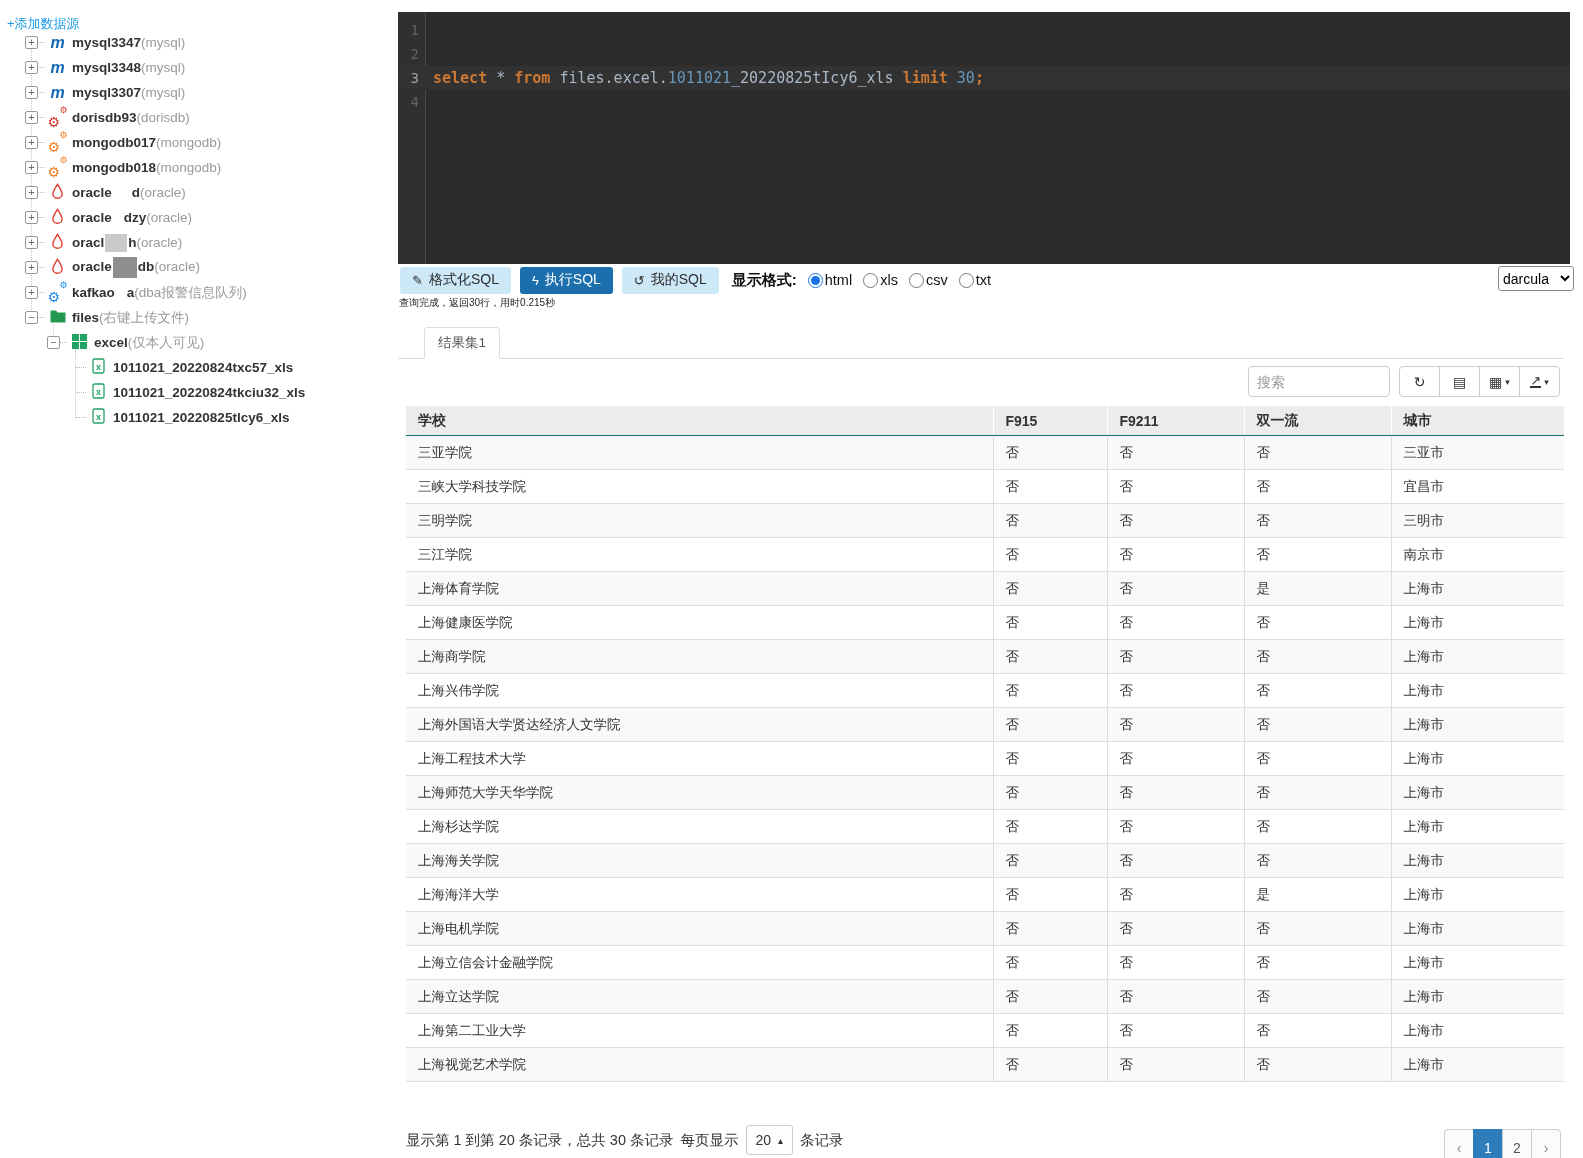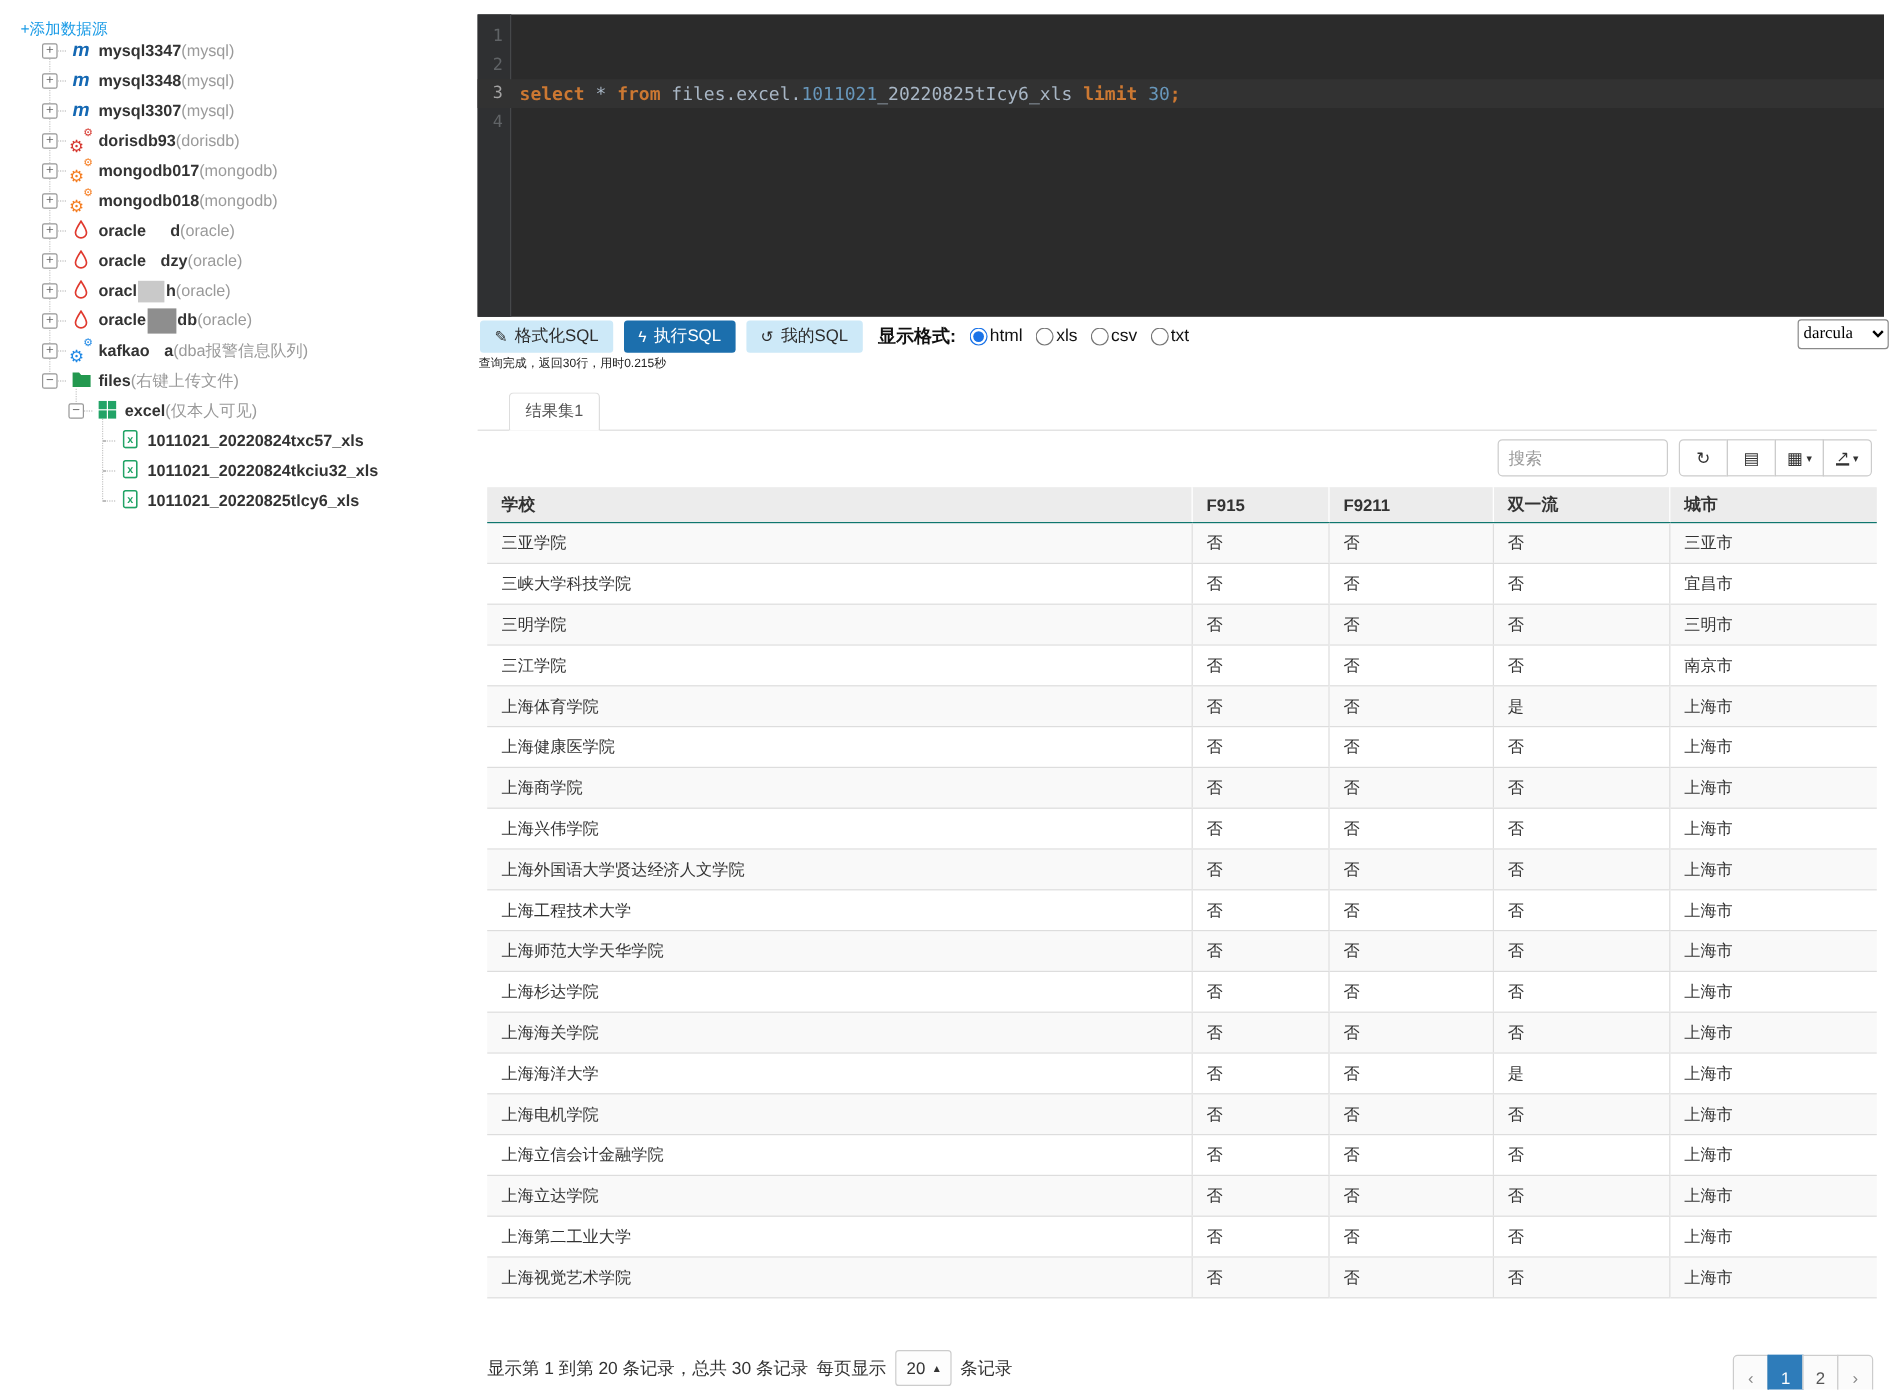--- a/index.html
+++ b/index.html
@@ -1,21 +1,21 @@
 <!DOCTYPE html>
 <html><head>
 <meta charset="utf-8">
 <style>
   html,body{margin:0;padding:0;}
   body{
     position:relative;width:1583px;height:1158px;overflow:hidden;
     background:#fff;font-family:"Liberation Sans",sans-serif;color:#333;
   }
   
-  #sidebar{position:absolute;left:10px;top:0;width:398px;height:100%;background:#fff;}
+  #sidebar{position:absolute;left:0;top:0;width:398px;height:100%;background:#fff;}
   .add-src{position:absolute;left:7px;top:15px;font-size:13px;color:#1a9be6;cursor:pointer;text-decoration:none;}
   #tree{position:absolute;left:0;top:30px;right:0;}
   .trow{height:25px;display:flex;align-items:center;font-size:13.5px;white-space:nowrap;cursor:pointer;}
   .lv0{padding-left:25px;} .lv1{padding-left:47px;} .lv2{padding-left:76px;}
   .tbox{box-sizing:border-box;width:13px;height:13px;border:1px solid #979797;border-radius:2px;background:#fff;
         color:#666;font-size:11px;line-height:10px;text-align:center;flex:none;}
   .tdash{width:7px;border-top:1px dotted #bdbdbd;flex:none;}
   .ticon{width:19px;height:17px;flex:none;margin:0 5px 0 3px;display:flex;align-items:center;justify-content:center;position:relative;}
   .tname{font-weight:bold;color:#333;}
   .tsuffix{color:#9a9a9a;}
@@ -48,21 +48,21 @@
   #toolbar{position:absolute;left:400px;top:266px;height:28px;display:flex;align-items:center;gap:9px;}
   .btn{border:none;border-radius:3px;height:27px;padding:0 12px;font-size:14px;display:flex;align-items:center;gap:6px;cursor:pointer;font-family:inherit;}
   .btn-light{background:#cde9f8;color:#2c2c2c;}
   .btn-primary{background:#1c6fad;color:#fff;}
   .bicon{font-size:13px;line-height:13px;}
   #fmt{display:flex;align-items:center;gap:11px;font-size:14.5px;margin-left:4px;color:#111;}
   #fmt .fmt-label{font-weight:bold;font-size:15px;}
   .radio-opt{display:flex;align-items:center;gap:2px;cursor:pointer;}
   .radio-opt input{width:15px;height:15px;accent-color:#1a73e8;margin:0;}
   #theme-select{position:absolute;left:1498px;top:266px;width:76px;height:25px;font-size:14px;
-                font-family:Liberation Serif, serif;border:1px solid #8a8a8a;border-radius:3px;background:#fff;}
+                font-family:Liberation Sans, sans-serif;border:1px solid #8a8a8a;border-radius:3px;background:#fff;}
   #status{position:absolute;left:399px;top:296px;font-size:10px;color:#222;}
   
   #tabs{position:absolute;left:398px;top:329px;width:1166px;height:29px;border-bottom:1px solid #ddd;}
   .tab-active{position:absolute;left:26px;bottom:-1px;background:#fff;border:1px solid #ddd;border-bottom-color:#fff;
               border-radius:4px 4px 0 0;padding:6px 13px;font-size:13.5px;color:#555;cursor:pointer;}
   
   #search-input{position:absolute;left:1248px;top:366px;width:142px;height:31px;box-sizing:border-box;
                 border:1px solid #ccc;border-radius:4px;padding:0 8px;font-size:14px;font-family:inherit;color:#333;}
   #search-input::placeholder{color:#999;}
   #rt-btns{position:absolute;left:1399px;top:366px;display:flex;}

